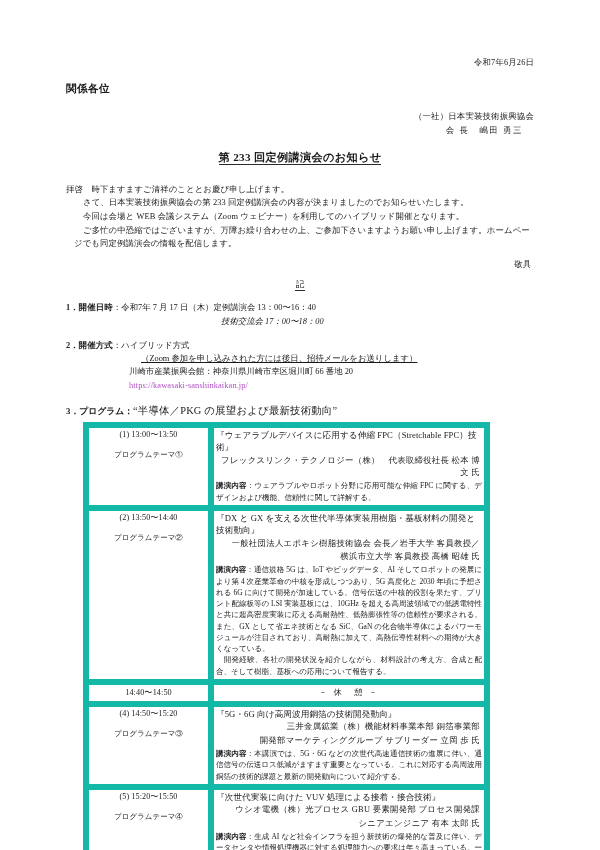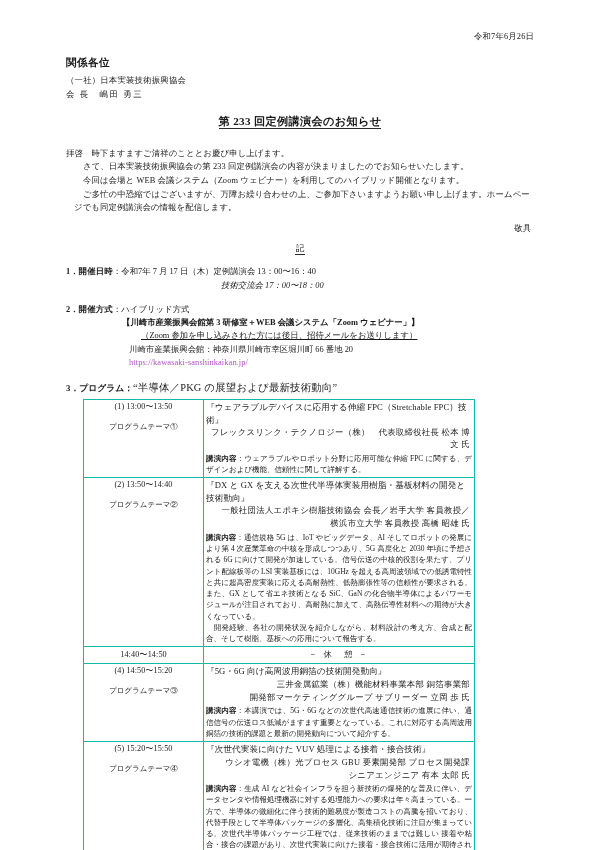--- a/index.html
+++ b/index.html
@@ -20,33 +20,33 @@
     position: relative;
     width: 600px;
     height: 850px;
     box-sizing: border-box;
     padding: 0 66px;
   }
 
   
   .date-line {
     text-align: right;
-    padding-top: 31px;
+    padding-top: 57px;
     font-size: 8.4px;
     letter-spacing: .15px;
   }
   .addressee {
     margin-top: 12px;
     font-weight: bold;
     font-size: 10.6px;
     letter-spacing: .4px;
   }
   .org-block {
-    text-align: left;
-    margin-top: 5px;
+    text-align: right;
+    margin-top: 15px;
     font-size: 8.4px;
     letter-spacing: .2px;
   }
   .org-block div + div {
     margin-top: 2px;
     padding-right: 11px;
     letter-spacing: 1.6px;
   }
 
   .doc-title {
@@ -118,21 +118,21 @@
 
   
   table.program {
     margin-top: 3px;
     margin-left: 17px;
     width: 383px;
     border-collapse: collapse;
     table-layout: fixed;
   }
   table.program td {
-    border: 1px solid #14b8a6;
+    border: 6px solid #14b8a6;
     padding: 1px 2px 2px 2px;
     vertical-align: top;
     font-size: 8.1px;
     line-height: 1.46;
   }
   td.col-time {
     width: 115px;
     text-align: center;
     vertical-align: middle;
     font-size: 7.2px;
@@ -207,21 +207,20 @@
     <div class="item-head">
       <span class="item-num">1．</span><span class="item-label">開催日時</span><span>：令和7年 7 月 17 日（木）定例講演会 13：00〜16：40</span>
     </div>
     <div class="time-2nd">技術交流会 17：00〜18：00</div>
   </div>
 
   <div class="item">
     <div class="item-head">
       <span class="item-num">2．</span><span class="item-label">開催方式</span><span>：ハイブリッド方式</span>
     </div>
-    <div class="sub bracket">【川崎市産業振興会館第 3 研修室＋WEB 会議システム「Zoom ウェビナー」】</div>
     <div class="sub2">（Zoom 参加を申し込みされた方には後日、招待メールをお送りします）</div>
     <div class="sub3">川崎市産業振興会館：神奈川県川崎市幸区堀川町 66 番地 20</div>
     <div class="sub3 url">https://kawasaki-sanshinkaikan.jp/</div>
   </div>
 
   <div class="item-program">
     <div>
       <span class="prog-head-num">3．</span><span class="prog-head-label">プログラム：</span><span class="prog-title">“半導体／PKG の展望および最新技術動向”</span>
     </div>
 

